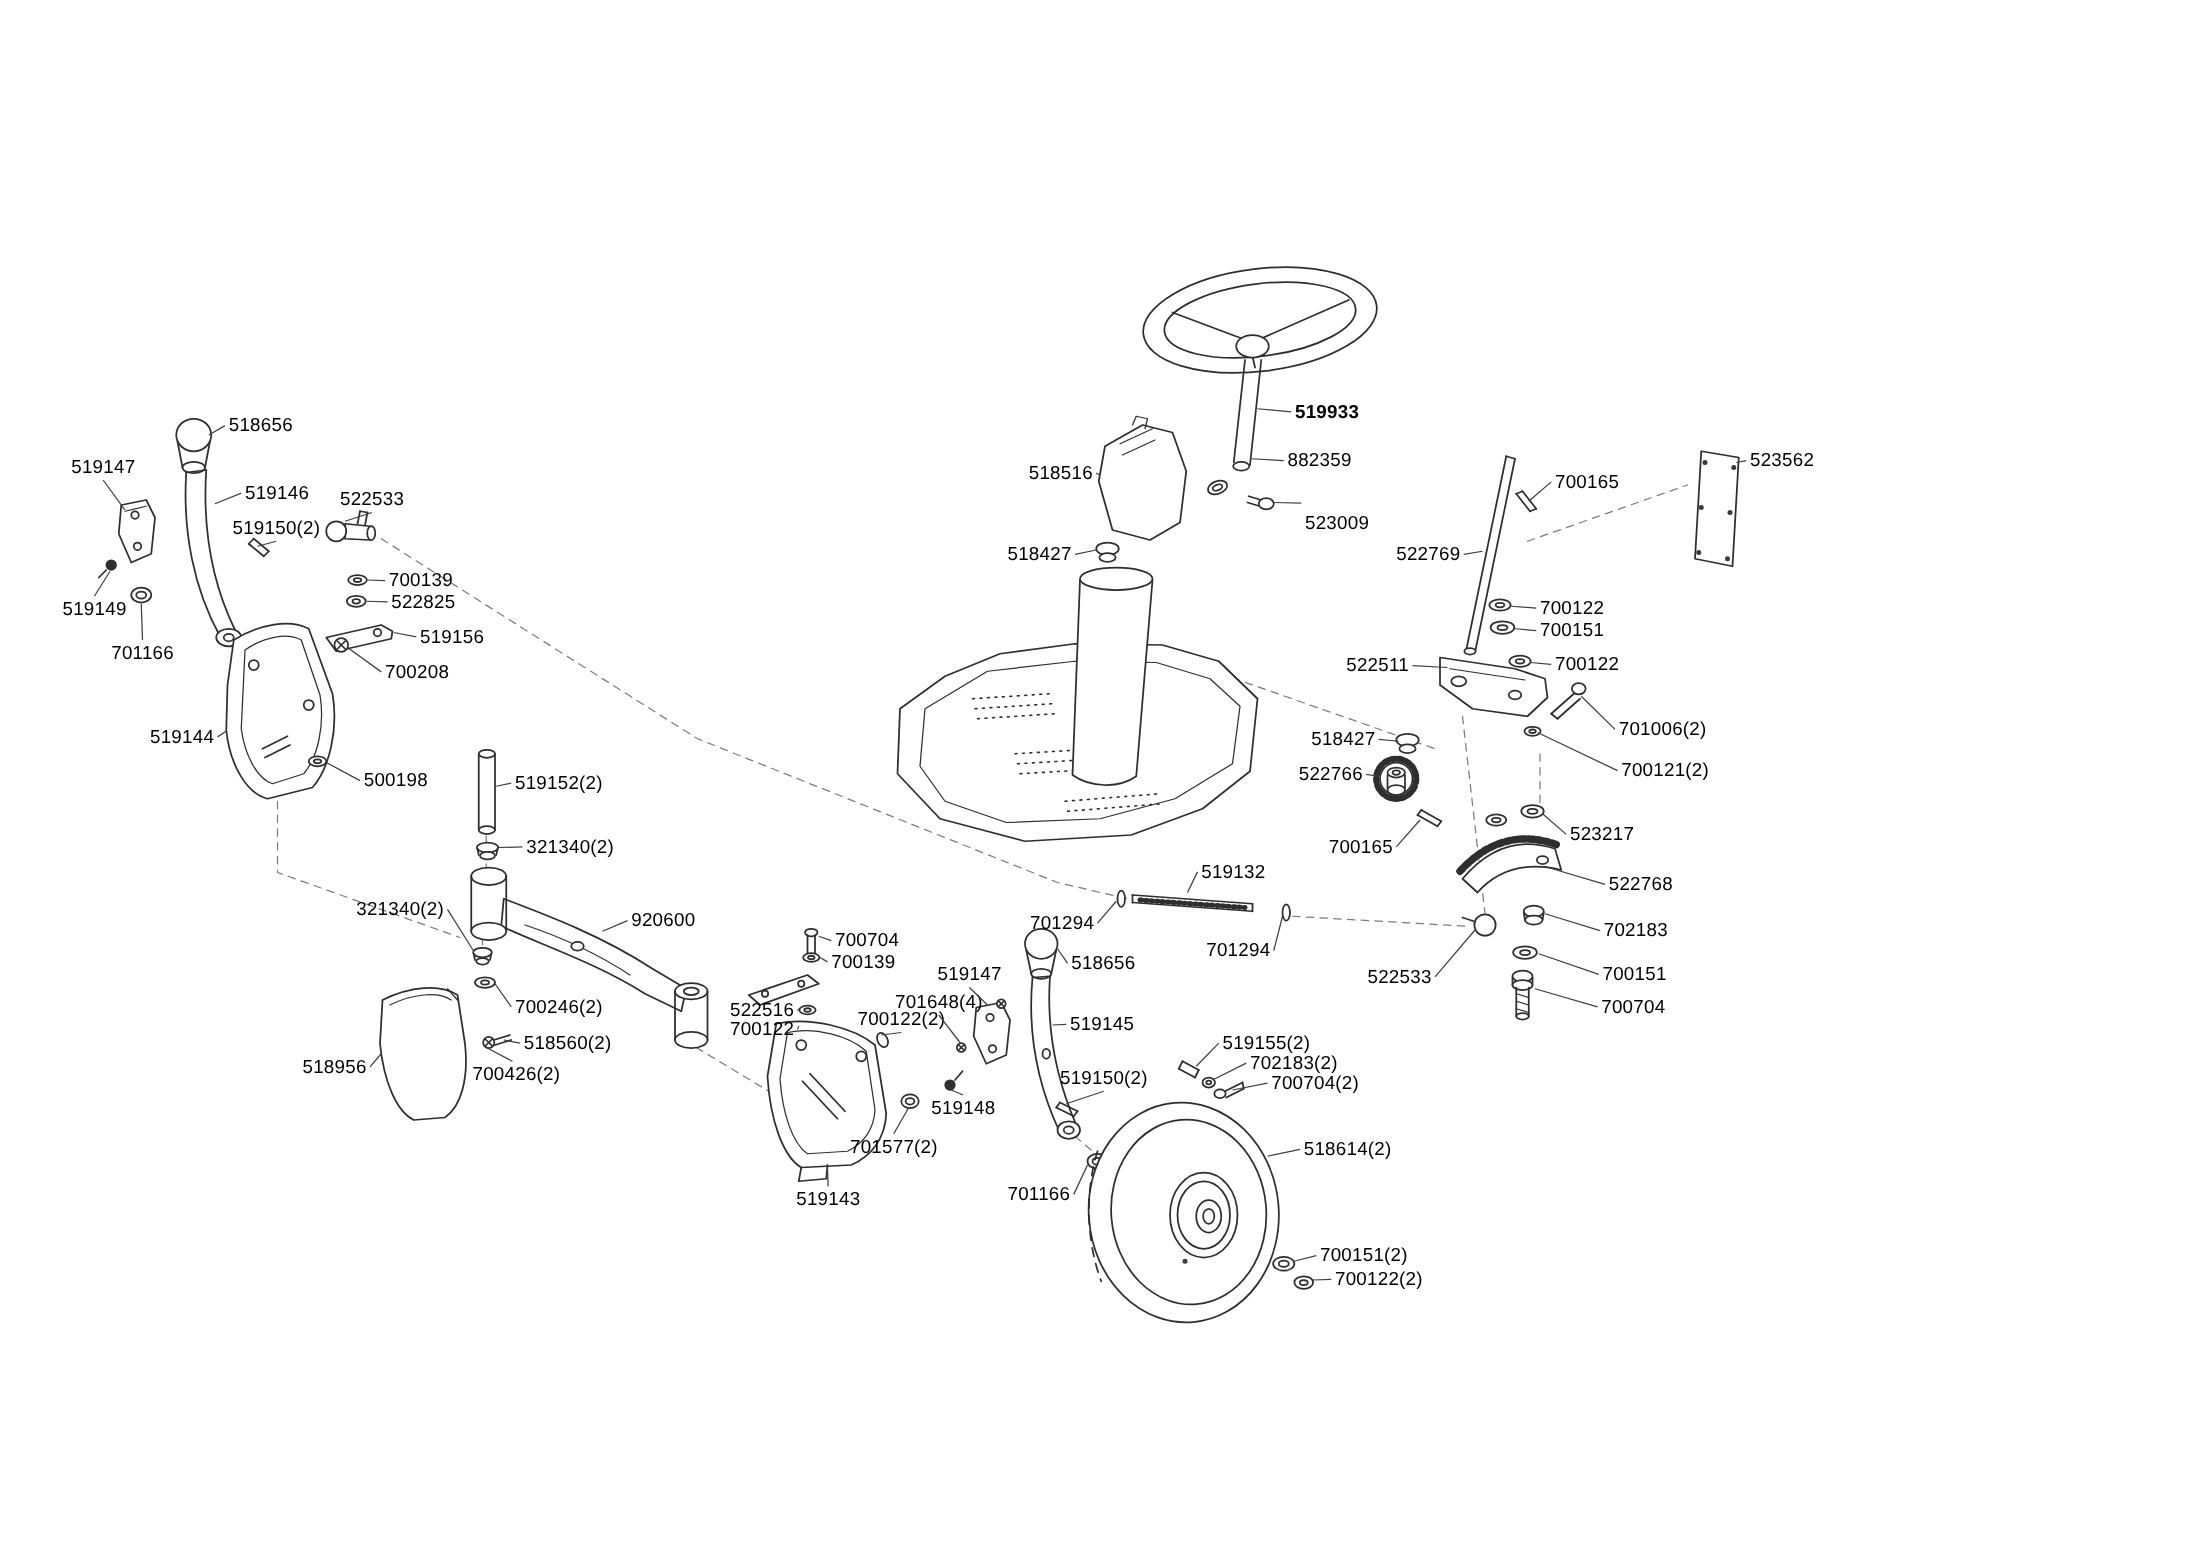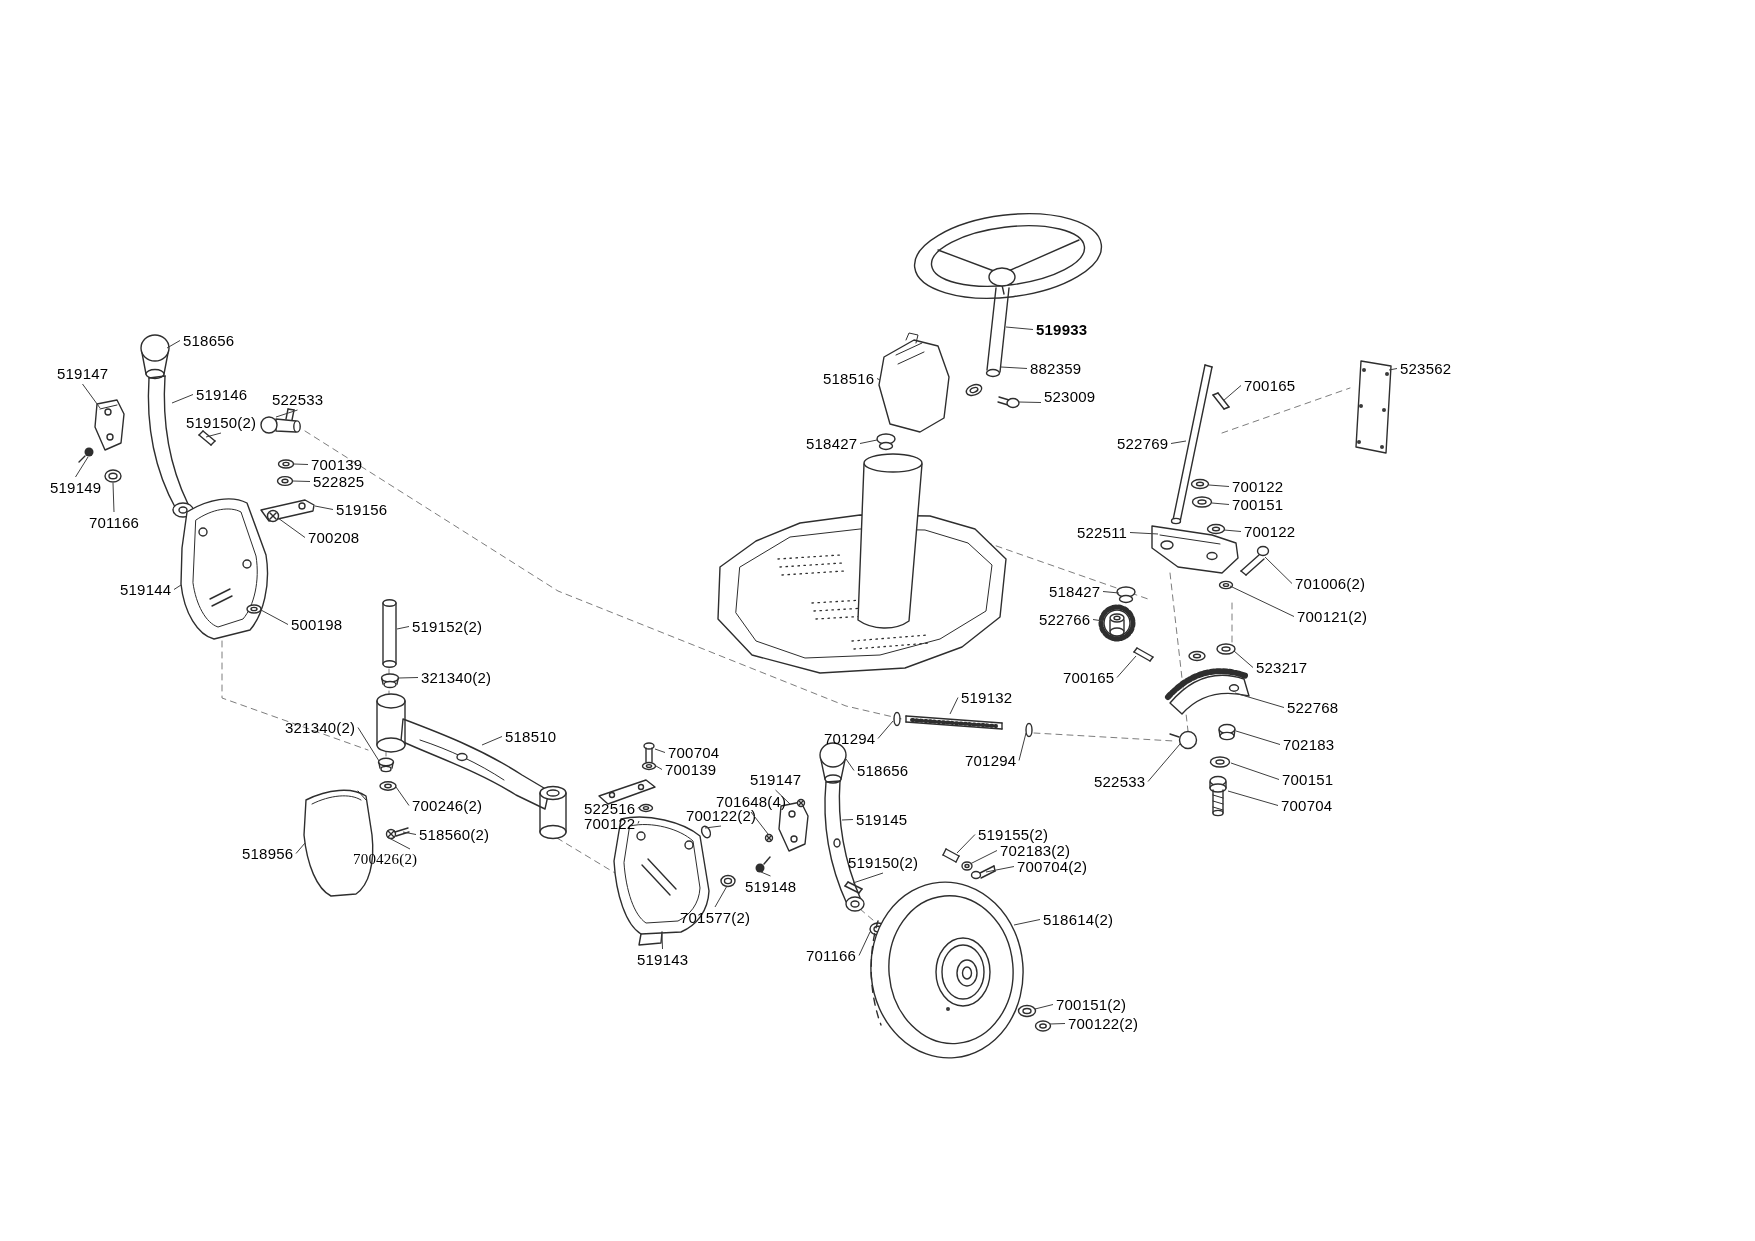--- a/index.html
+++ b/index.html
@@ -513,24 +513,24 @@
       <div class="part-label" style="left: 313px; top: 430px;">522825</div>
       <div class="part-label" style="left: 50px; top: 436px;">519149</div>
       <div class="part-label" style="left: 336px; top: 458px;">519156</div>
       <div class="part-label" style="left: 89px; top: 471px;">701166</div>
       <div class="part-label" style="left: 308px; top: 486px;">700208</div>
       <div class="part-label" style="left: 120px; top: 538px; text-align: center;">519144</div>
       <div class="part-label" style="left: 291px; top: 573px;">500198</div>
       <div class="part-label" style="left: 412px; top: 575px;">519152(2)</div>
       <div class="part-label" style="left: 421px; top: 626px;">321340(2)</div>
       <div class="part-label" style="left: 285px; top: 676px;">321340(2)</div>
-      <div class="part-label" style="left: 505px; top: 685px;">518510</div>
+      <div class="part-label" style="left: 505px; top: 685px;">920600</div>
       <div class="part-label" style="left: 412px; top: 754px;">700246(2)</div>
       <div class="part-label" style="left: 419px; top: 783px;">518560(2)</div>
-      <div class="part-label" style="left: 353px; top: 808px; font-family: Liberation Serif, serif;">700426(2)</div>
+      <div class="part-label" style="left: 378px; top: 808px;">700426(2)</div>
       <div class="part-label" style="left: 242px; top: 802px;">518956</div>
       <div class="part-label" style="left: 668px; top: 701px;">700704</div>
       <div class="part-label" style="left: 665px; top: 718px;">700139</div>
       <div class="part-label" style="left: 584px; top: 757px;">522516</div>
       <div class="part-label" style="left: 584px; top: 772px;">700122</div>
       <div class="part-label" style="left: 686px; top: 764px;">700122(2)</div>
       <div class="part-label" style="left: 716px; top: 750px;">701648(4)</div>
       <div class="part-label" style="left: 750px; top: 728px;">519147</div>
       <div class="part-label" style="left: 857px; top: 719px;">518656</div>
       <div class="part-label" style="left: 856px; top: 768px;">519145</div>
@@ -541,21 +541,21 @@
       <div class="part-label" style="left: 806px; top: 904px;">701166</div>
       <div class="part-label" style="left: 978px; top: 783px;">519155(2)</div>
       <div class="part-label" style="left: 1000px; top: 799px;">702183(2)</div>
       <div class="part-label" style="left: 1017px; top: 815px;">700704(2)</div>
       <div class="part-label" style="left: 1043px; top: 868px;">518614(2)</div>
       <div class="part-label" style="left: 1056px; top: 953px;">700151(2)</div>
       <div class="part-label" style="left: 1068px; top: 972px;">700122(2)</div>
       <div class="part-label" style="left: 1036px; top: 278px; font-weight: bold;">519933</div>
       <div class="part-label" style="left: 1030px; top: 317px;">882359</div>
       <div class="part-label" style="left: 823px; top: 327px;">518516</div>
-      <div class="part-label" style="left: 1044px; top: 345px; text-align: center;">523009</div>
+      <div class="part-label" style="left: 1044px; top: 367px; text-align: center;">523009</div>
       <div class="part-label" style="left: 806px; top: 392px;">518427</div>
       <div class="part-label" style="left: 1400px; top: 317px;">523562</div>
       <div class="part-label" style="left: 1244px; top: 334px;">700165</div>
       <div class="part-label" style="left: 1117px; top: 392px;">522769</div>
       <div class="part-label" style="left: 1232px; top: 435px;">700122</div>
       <div class="part-label" style="left: 1232px; top: 453px;">700151</div>
       <div class="part-label" style="left: 1077px; top: 481px;">522511</div>
       <div class="part-label" style="left: 1244px; top: 480px;">700122</div>
       <div class="part-label" style="left: 1295px; top: 532px;">701006(2)</div>
       <div class="part-label" style="left: 1049px; top: 540px;">518427</div>

